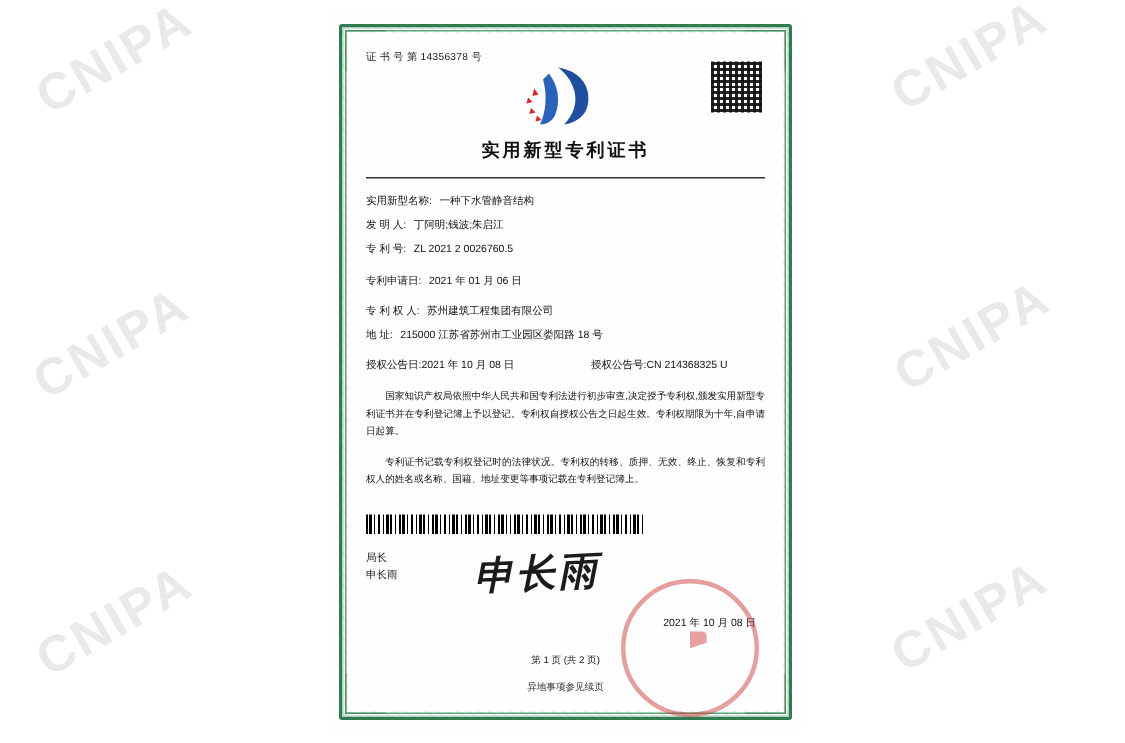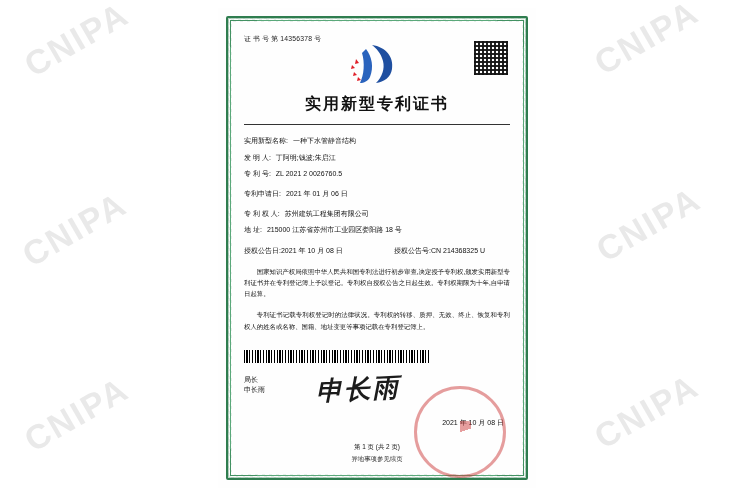--- a/index.html
+++ b/index.html
@@ -113,21 +113,21 @@
     background:
       repeating-linear-gradient(90deg, #111 0 2px, #fff 2px 4px),
       repeating-linear-gradient(0deg, #111 0 2px, #fff 2px 4px);
     background-blend-mode: multiply;
     opacity: 0.92;
   }
   .title {
     text-align: center;
     font-family: "Liberation Serif", serif;
     font-weight: bold;
-    font-size: 16px;
+    font-size: 12px;
     letter-spacing: 2px;
     color: #111;
     margin: 2px 0 0 0;
   }
   .title-rule {
     width: 100%;
     height: 1px;
     background: #333;
     margin: 8px 0 10px 0;
   }

